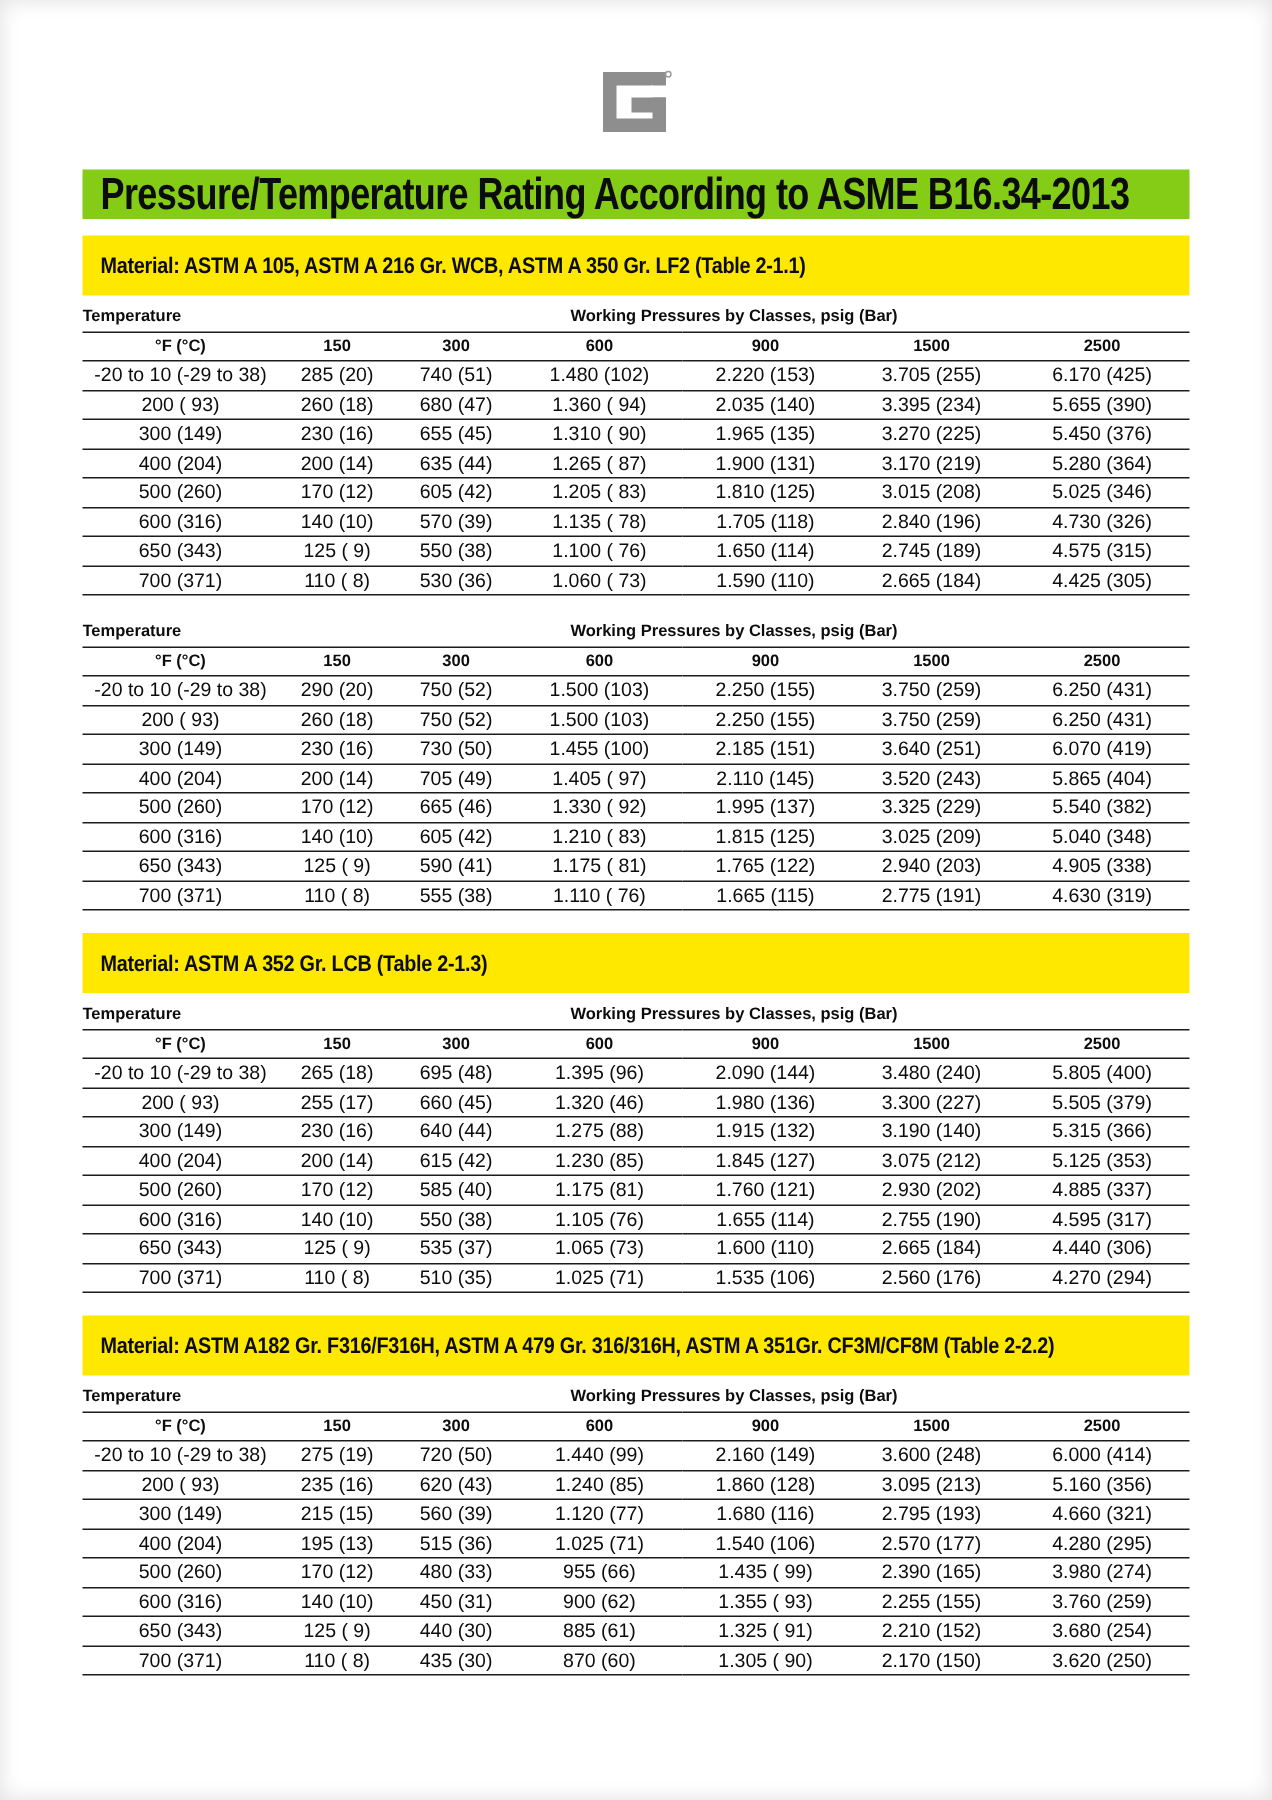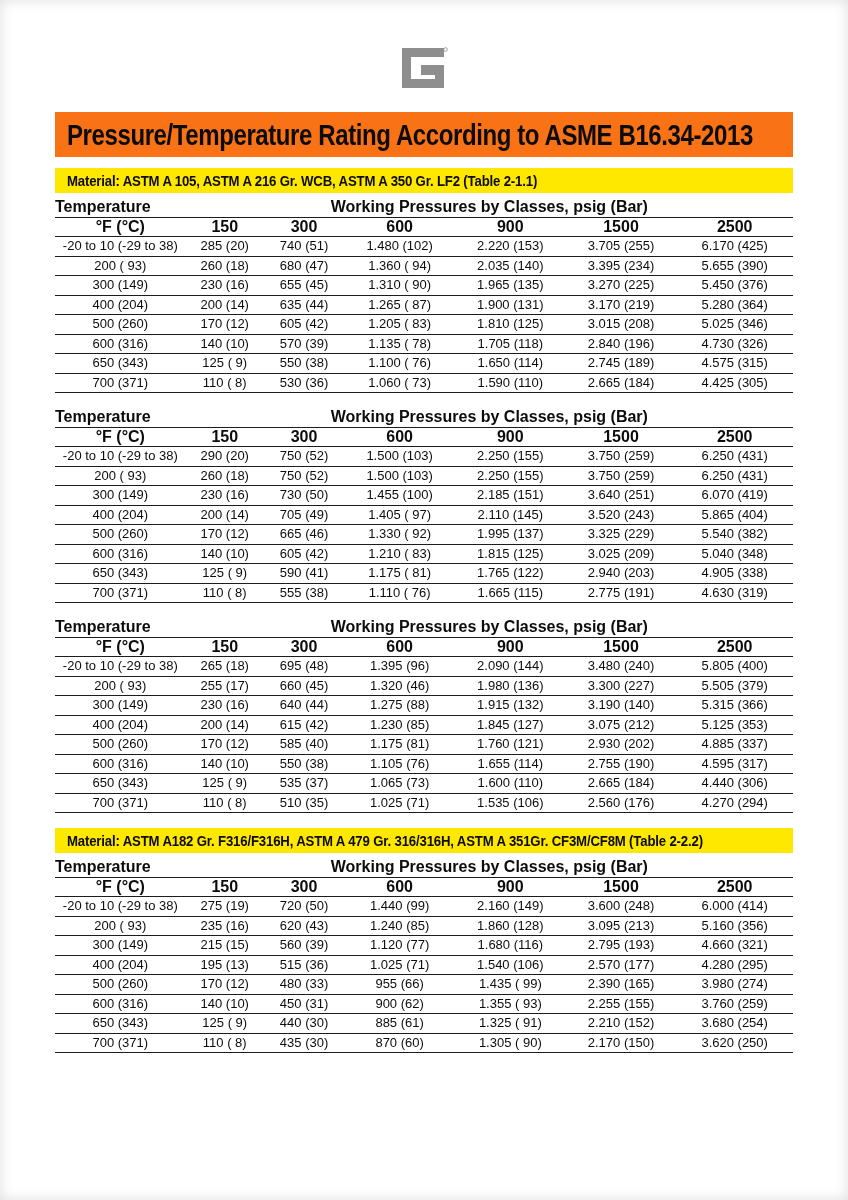--- a/index.html
+++ b/index.html
@@ -6,42 +6,42 @@
   .page{
     position:relative;width:848px;height:1200px;background:#ffffff;overflow:hidden;
     font-family:"Liberation Sans",sans-serif;color:#0c0c0c;
     box-shadow:inset 0 0 14px rgba(0,0,0,.13);
   }
   .content{position:absolute;left:55px;top:0;width:738px;}
   
   .logo-row{margin-top:45px;display:flex;justify-content:center;}
   
   .title-banner{
-    margin-top:17px;height:45px;background:#f97316;
+    margin-top:17px;height:33px;background:#84cc16;
     display:flex;align-items:center;padding-left:12px;box-sizing:border-box;overflow:hidden;
   }
   .title-banner h1{margin:0;font-size:30px;font-weight:700;letter-spacing:-0.5px;white-space:nowrap;}
   .cond{display:inline-block;transform:scaleX(.80);transform-origin:left center;}
   
   .mat{margin-top:15px;}
   .mat.first{margin-top:11px;}
   .mat-banner{
-    height:25px;background:#FFE800;display:flex;align-items:center;
+    height:40px;background:#FFE800;display:flex;align-items:center;
     padding-left:12px;box-sizing:border-box;margin-bottom:5px;overflow:hidden;
   }
   .mat-banner .mtxt{font-size:15px;font-weight:700;white-space:nowrap;display:inline-block;
     transform:scaleX(.88);transform-origin:left center;letter-spacing:-0.2px;}
   
   table.pt{width:100%;border-collapse:collapse;table-layout:fixed;}
   table.pt th,table.pt td{
     height:18.5px;padding:0;text-align:center;white-space:pre;
     font-size:13px;line-height:18.5px;border-bottom:1.5px solid #1c1c1c;
     overflow:hidden;
   }
-  table.pt thead th{font-weight:700;font-size:16px;}
+  table.pt thead th{font-weight:700;font-size:11px;}
   table.pt th.t-left{text-align:left;}
   table.pt td{font-weight:400;}
   
   .footer{position:absolute;left:0;top:1122px;width:848px;display:flex;justify-content:center;}
 </style>
 </head>
 <body>
 
 <div class="page">
   <div class="content">
@@ -264,20 +264,23 @@
               <td>1.110 ( 76)</td>
               <td>1.665 (115)</td>
               <td>2.775 (191)</td>
               <td>4.630 (319)</td>
             </tr>
           </tbody>
       </table>
     </section>
 
     <section class="mat">
+      <div class="mat-banner">
+        <span class="mtxt">Material: ASTM A 352 Gr. LCB (Table 2-1.3)</span>
+      </div>
       <table class="pt">
         <colgroup>
             <col style="width:17.7%">
             <col style="width:10.6%">
             <col style="width:10.9%">
             <col style="width:15%">
             <col style="width:15%">
             <col style="width:15%">
             <col style="width:15.8%">
           </colgroup>

